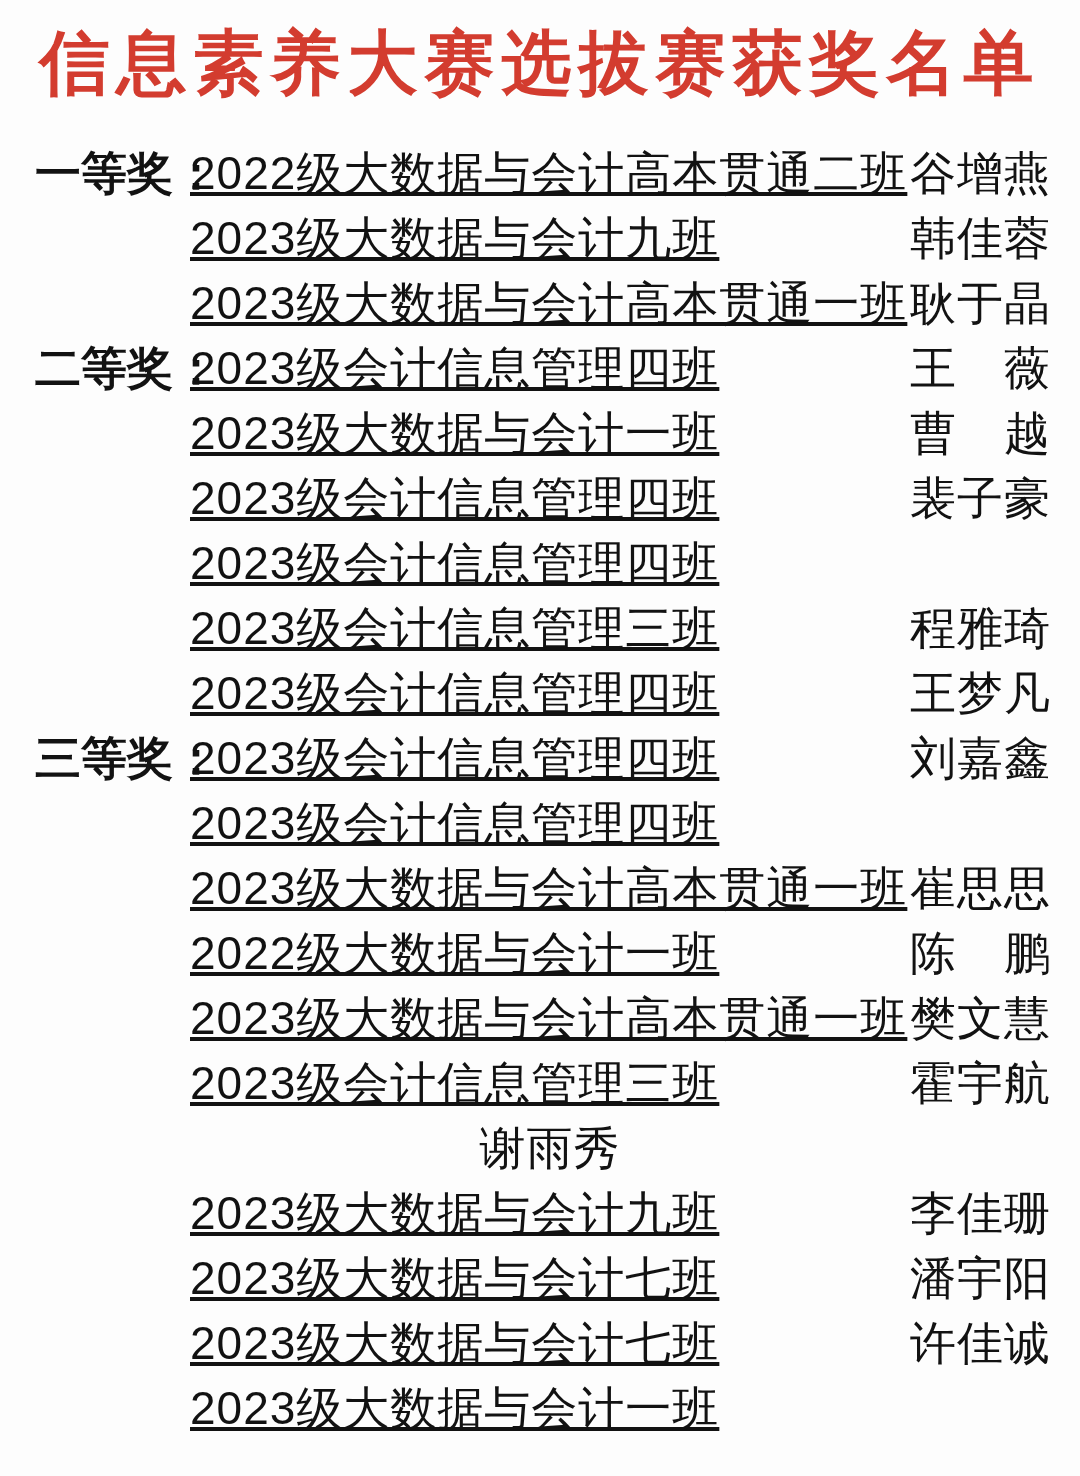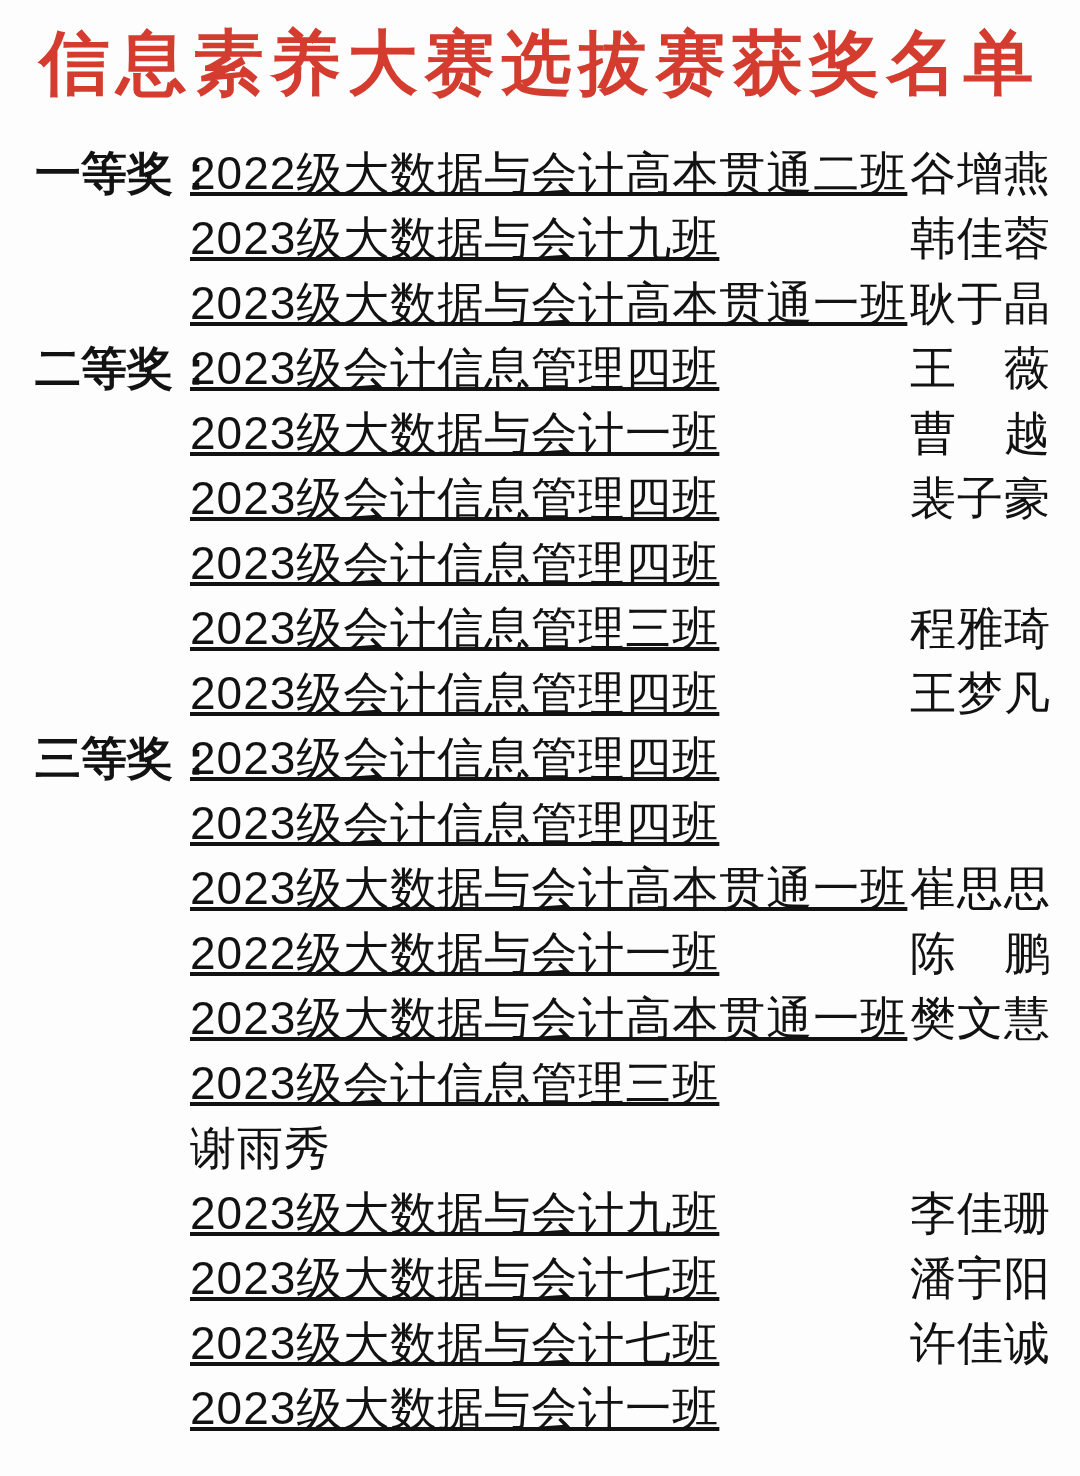--- a/index.html
+++ b/index.html
@@ -45,21 +45,21 @@
     letter-spacing: 0px;
   }
   .cls {
     font-weight: 500;
     letter-spacing: 1px;
     text-decoration: underline;
   }
   .stu {
     font-weight: 500;
     letter-spacing: 1px;
-    text-align: left;
+    text-align: center;
   }
 </style>
 </head>
 <body>
 
 <div class="page" style="color: rgb(18, 18, 18); background: rgb(253, 253, 253);">
   <h1 class="title" style="color: rgb(211, 60, 47);">信息素养大赛选拔赛获奖名单</h1>
   <div class="rows" id="rows">
   <div class="row">
     <span class="tier">一等奖：</span>
@@ -110,20 +110,21 @@
 
   <div class="row">
     <span class="tier"></span>
     <span class="cls">2023级会计信息管理四班</span>
     <span class="stu">王梦凡</span>
   </div>
 
   <div class="row">
     <span class="tier">三等奖：</span>
     <span class="cls">2023级会计信息管理四班</span>
+    <span class="stu">刘嘉鑫</span>
   </div>
 
   <div class="row">
     <span class="tier"></span>
     <span class="cls">2023级会计信息管理四班</span>
   </div>
 
   <div class="row">
     <span class="tier"></span>
     <span class="cls">2023级大数据与会计高本贯通一班</span>
@@ -138,20 +139,21 @@
 
   <div class="row">
     <span class="tier"></span>
     <span class="cls">2023级大数据与会计高本贯通一班</span>
     <span class="stu">樊文慧</span>
   </div>
 
   <div class="row">
     <span class="tier"></span>
     <span class="cls">2023级会计信息管理三班</span>
+    <span class="stu">霍宇航</span>
   </div>
 
   <div class="row">
     <span class="tier"></span>
     <span class="stu">谢雨秀</span>
   </div>
 
   <div class="row">
     <span class="tier"></span>
     <span class="cls">2023级大数据与会计九班</span>

